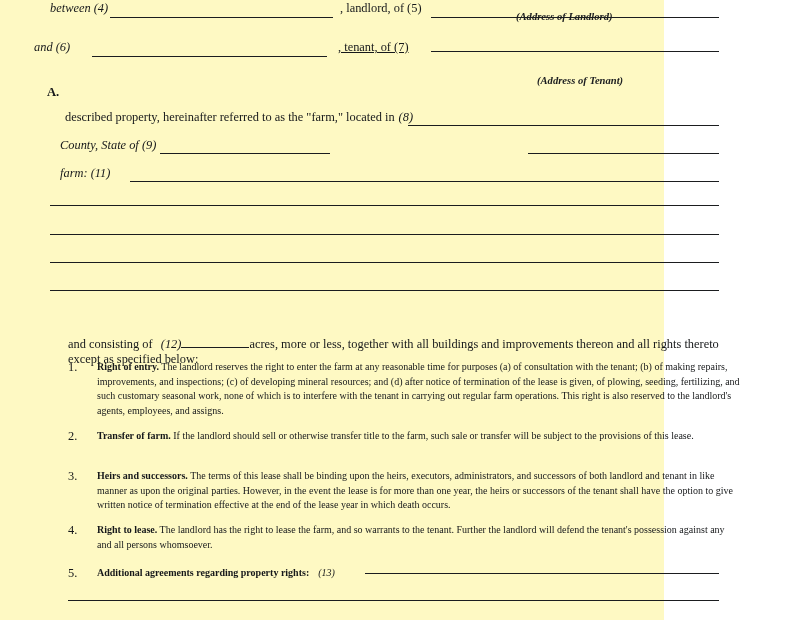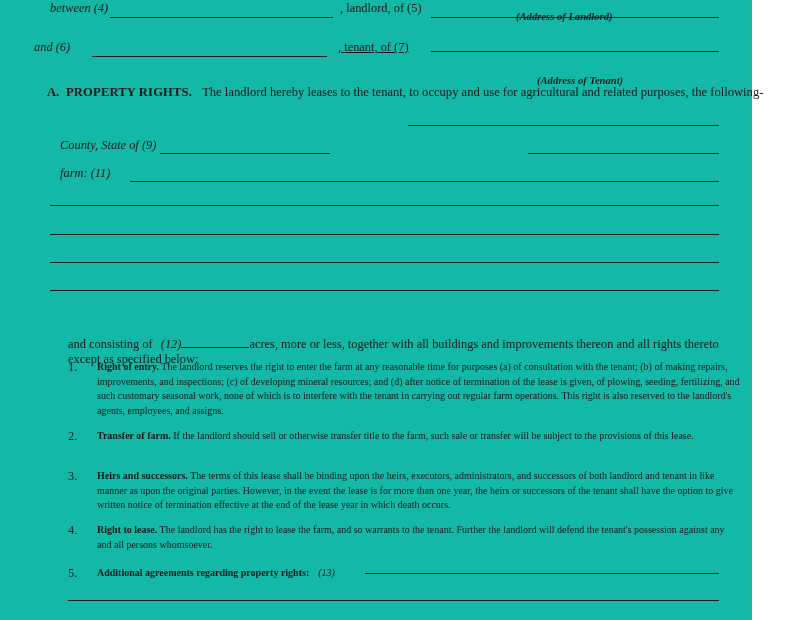--- a/index.html
+++ b/index.html
@@ -11,23 +11,23 @@
   body {
     width: 788px;
     height: 620px;
     overflow: hidden;
     font-family: "Liberation Serif", "DejaVu Serif", serif;
     color: #16181a;
     -webkit-font-smoothing: antialiased;
   }
   .page {
     position: relative;
-    width: 752px;
+    width: 664px;
     height: 620px;
-    background: #14b8a6;
+    background: #fef9c3;
   }
 
   
   .row {
     position: absolute;
     display: flex;
     align-items: baseline;
     white-space: nowrap;
   }
   .ital {
@@ -126,26 +126,26 @@
     <span class="ital">and (6)</span>
   </div>
   <div class="rule" style="left:92px; top:56px; width:235px;"></div>
   <div class="row txt" style="left:338px; top:41px;text-decoration:underline;">
     <span>, tenant, of (7)</span>
   </div>
   <div class="rule" style="left:431px; top:51px; width:288px;"></div>
   <div class="caption" style="left:537px; top:54px;margin-top:21px;">(Address of Tenant)</div>
 
   <div class="sec-letter" style="left:47px; top:85px;">A.</div>
-  <div class="sec-head" style="left:66px; top:85px;">
-    <b>PROPERTY RIGHTS.</b>
+
+  <div class="row txt" style="left:65px; top:111px;">
+    <span>described  property,  hereinafter referred to as the "farm," located in</span>
     <span style="display:inline-block;width:4px;"></span>
-    <span>The landlord hereby leases to the tenant, to occupy and use for agricultural and related purposes,  the following-</span>
-  </div>
-
+    <span class="ital">(8)</span>
+  </div>
   <div class="rule" style="left:408px; top:125px; width:311px;"></div>
 
   <div class="row txt ital" style="left:60px; top:139px;">
     <span>County, State of (9)</span>
   </div>
   <div class="rule" style="left:160px; top:153px; width:170px;"></div>
   <div class="rule" style="left:528px; top:153px; width:191px;"></div>
 
   <div class="row txt ital" style="left:60px; top:167px;">
     <span>farm: (11)</span>

